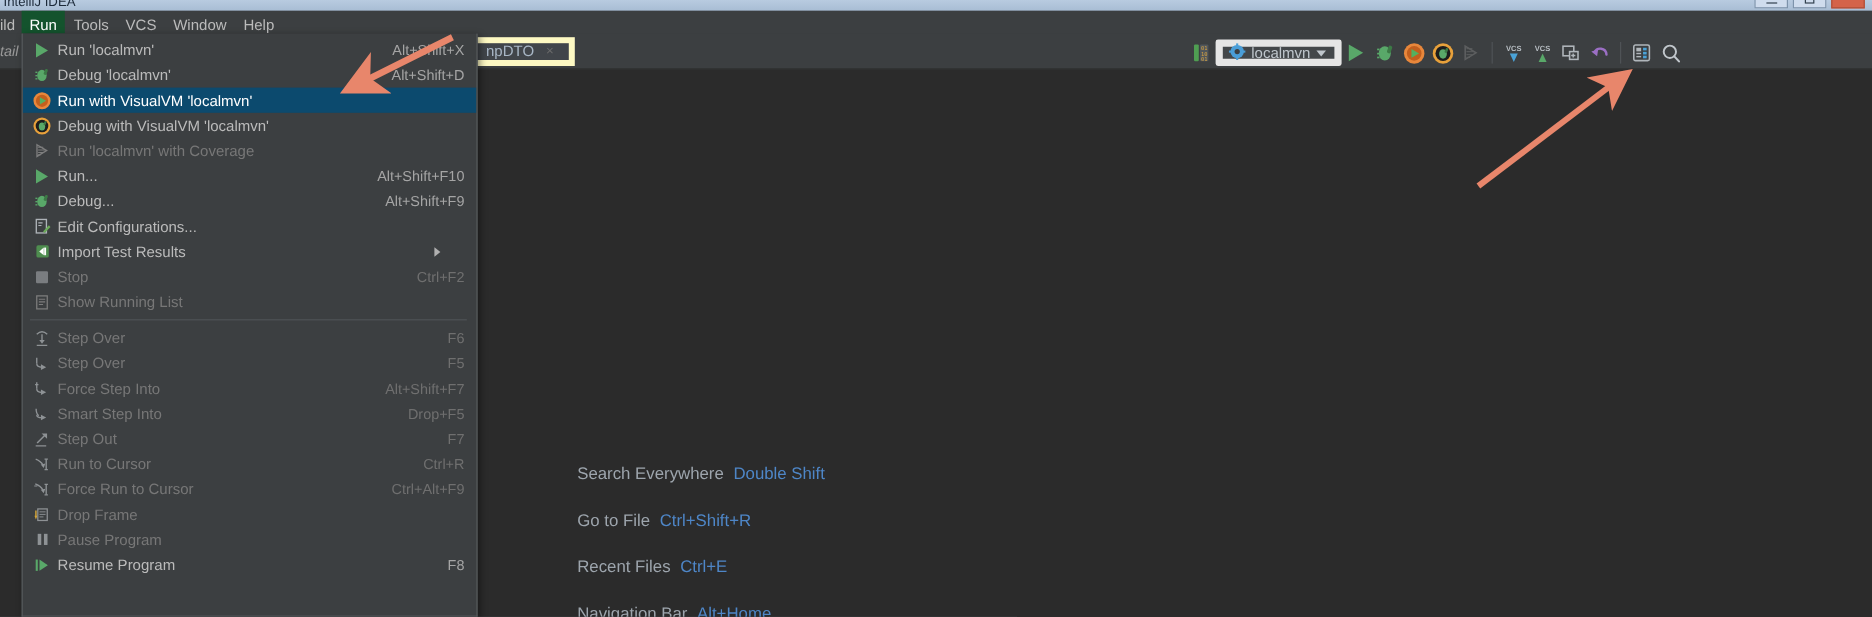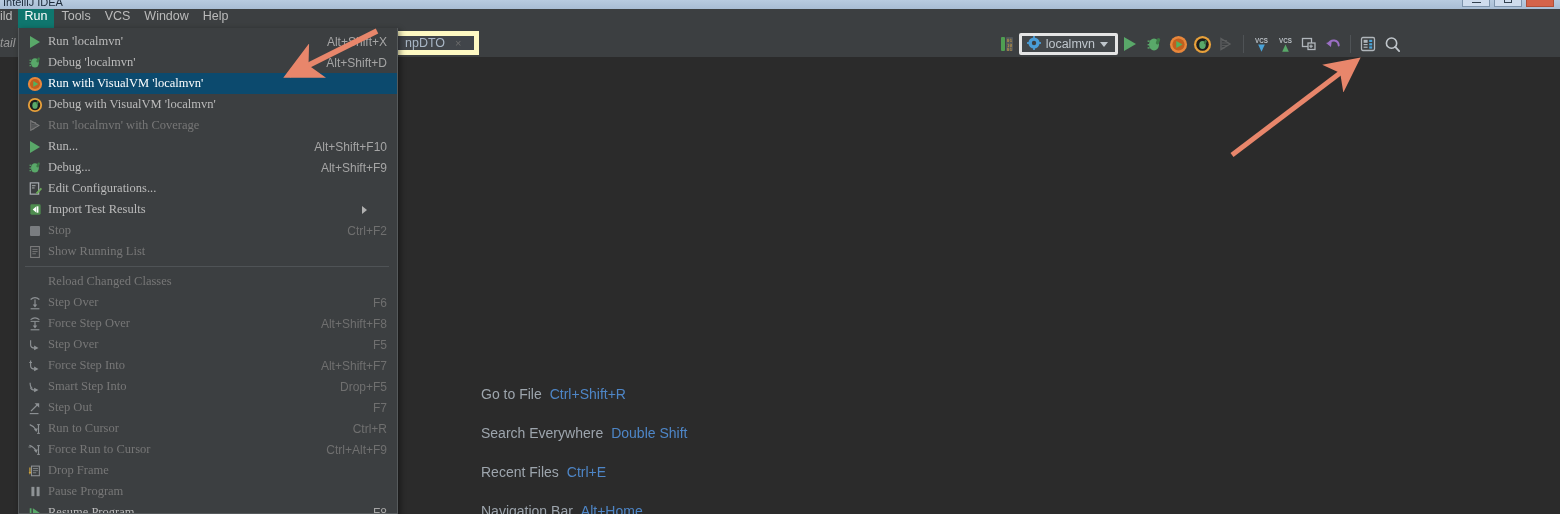--- a/index.html
+++ b/index.html
@@ -44,25 +44,25 @@
 
   
   .menubar {
     position: absolute; left: 0; top: 9px; width: 1560px; height: 19px;
     background: #3c3f41;
     display: flex; align-items: center;
     font-size: 12.5px; color: #bbbbbb;
   }
   .mb-item {
     height: 19px; padding: 0 7px;
-    display: flex; align-items: flex-start;
+    display: flex; align-items: flex-end;
     white-space: nowrap;
   }
   .mb-item.clipped { padding-left: 0; padding-right: 5px; }
-  .mb-item.active { background: #0f766e; color: #ffffff; }
+  .mb-item.active { background: #14532d; color: #ffffff; }
 
   
   .tabstrip {
     position: absolute; left: 0; top: 28px; width: 1560px; height: 30px;
     background: #3c3f41;
     border-bottom: 1px solid #2b2b2b;
   }
   .etab {
     position: absolute; left: 390px; top: 3px;
     height: 24px; padding: 0 12px 0 10px;
@@ -94,21 +94,21 @@
     width: 1px; height: 18px; background: #4f5356; margin: 0 5px;
   }
   .tb-btn {
     width: 24px; height: 24px;
     display: flex; align-items: center; justify-content: center;
     position: relative;
   }
   .cfg-box {
     display: flex; align-items: center; gap: 5px;
     height: 22px; padding: 0 7px 0 5px;
-    border: 3px solid #e5e5e5;
+    border: 6px solid #e5e5e5;
     border-radius: 2px;
     background: #43474a;
     font-size: 12.5px; color: #bfc6cc;
     white-space: nowrap;
   }
   .caret-dn {
     width: 0; height: 0;
     border-left: 4px solid transparent;
     border-right: 4px solid transparent;
     border-top: 5px solid #bfc6cc;
@@ -134,21 +134,21 @@
     color: #bbbbbb;
     white-space: nowrap;
   }
   .mrow.disabled { color: #777777; }
   .mrow.selected { background: #0c4a6e; color: #ffffff; }
   .mrow .mi-icon {
     width: 20px; min-width: 20px; height: 16px;
     display: flex; align-items: center; justify-content: center;
     margin-right: 3px;
   }
-  .mrow .mi-label { flex: 0 1 auto; font-family: Liberation Serif, serif; }
+  .mrow .mi-label { flex: 0 1 auto; }
   .mrow .mi-key {
     margin-left: auto; padding-left: 24px;
     font-size: 12px; color: #a5a5a5;
   }
   .mrow.disabled .mi-key { color: #6f6f6f; }
   .msep {
     height: 1px; background: #4f5356; margin: 4px 8px 4px 6px;
   }
   .sub-arrow {
     margin-left: auto; padding-left: 20px;
@@ -227,26 +227,26 @@
     </div>
   </div>
   <div class="leftstub" style="top:36px;">
     <span>tail</span>
   </div>
 
   <div style="position:absolute;left:0;top:58px;width:1560px;height:456px;background:#2b2b2b;"></div>
 
   <div class="hints">
     <div class="hintrow">
+      <span class="hint-name">Search Everywhere</span>
+      <span class="hint-key">Double Shift</span>
+    </div>
+    <div class="hintrow">
       <span class="hint-name">Go to File</span>
       <span class="hint-key">Ctrl+Shift+R</span>
-    </div>
-    <div class="hintrow">
-      <span class="hint-name">Search Everywhere</span>
-      <span class="hint-key">Double Shift</span>
     </div>
     <div class="hintrow">
       <span class="hint-name">Recent Files</span>
       <span class="hint-key">Ctrl+E</span>
     </div>
     <div class="hintrow">
       <span class="hint-name">Navigation Bar</span>
       <span class="hint-key">Alt+Home</span>
     </div>
   </div>
@@ -514,51 +514,34 @@
               <line x1="5" y1="7.5" x2="11" y2="7.5"></line>
               <line x1="5" y1="10" x2="9" y2="10"></line>
             </g>
         </svg>
       </span>
       <span class="mi-label">Show Running List</span>
     </div>
 
     <div class="msep"></div>
 
-    <div class="mrow disabled">
-      <span class="mi-icon"></span>
-      <span class="mi-label">Reload Changed Classes</span>
-    </div>
 
     <div class="mrow disabled">
       <span class="mi-icon">
         <svg width="14" height="14" viewBox="0 0 16 16">
           <path d="M3 4 Q8 -0.5 13 4" fill="none" stroke="#8e9295" stroke-width="1.3"></path>
           <line x1="8" y1="4" x2="8" y2="11" stroke="#8e9295" stroke-width="1.3"></line>
           <polygon points="5.4,9.6 10.6,9.6 8,13" fill="#8e9295"></polygon>
           <line x1="3" y1="14.6" x2="13" y2="14.6" stroke="#8e9295" stroke-width="1.3"></line>
         </svg>
       </span>
       <span class="mi-label">Step Over</span>
       <span class="mi-key">F6</span>
     </div>
 
-    <div class="mrow disabled">
-      <span class="mi-icon">
-        <svg width="14" height="14" viewBox="0 0 16 16">
-          <path d="M3 3 Q8 -1.2 13 3" fill="none" stroke="#8e9295" stroke-width="1.3"></path>
-          <line x1="3" y1="5" x2="13" y2="5" stroke="#8e9295" stroke-width="1.1"></line>
-          <line x1="8" y1="5" x2="8" y2="11" stroke="#8e9295" stroke-width="1.3"></line>
-          <polygon points="5.4,9.6 10.6,9.6 8,13" fill="#8e9295"></polygon>
-          <line x1="3" y1="14.6" x2="13" y2="14.6" stroke="#8e9295" stroke-width="1.3"></line>
-        </svg>
-      </span>
-      <span class="mi-label">Force Step Over</span>
-      <span class="mi-key">Alt+Shift+F8</span>
-    </div>
 
     <div class="mrow disabled">
       <span class="mi-icon">
         <svg width="14" height="14" viewBox="0 0 16 16">
           <line x1="3" y1="2.5" x2="3" y2="8" stroke="#8e9295" stroke-width="1.3"></line>
           <path d="M3 8 Q3 11.5 8 11.5" fill="none" stroke="#8e9295" stroke-width="1.3"></path>
           <polygon points="7,8.6 12,11.4 7,14" fill="#8e9295"></polygon>
         </svg>
       </span>
       <span class="mi-label">Step Over</span>

